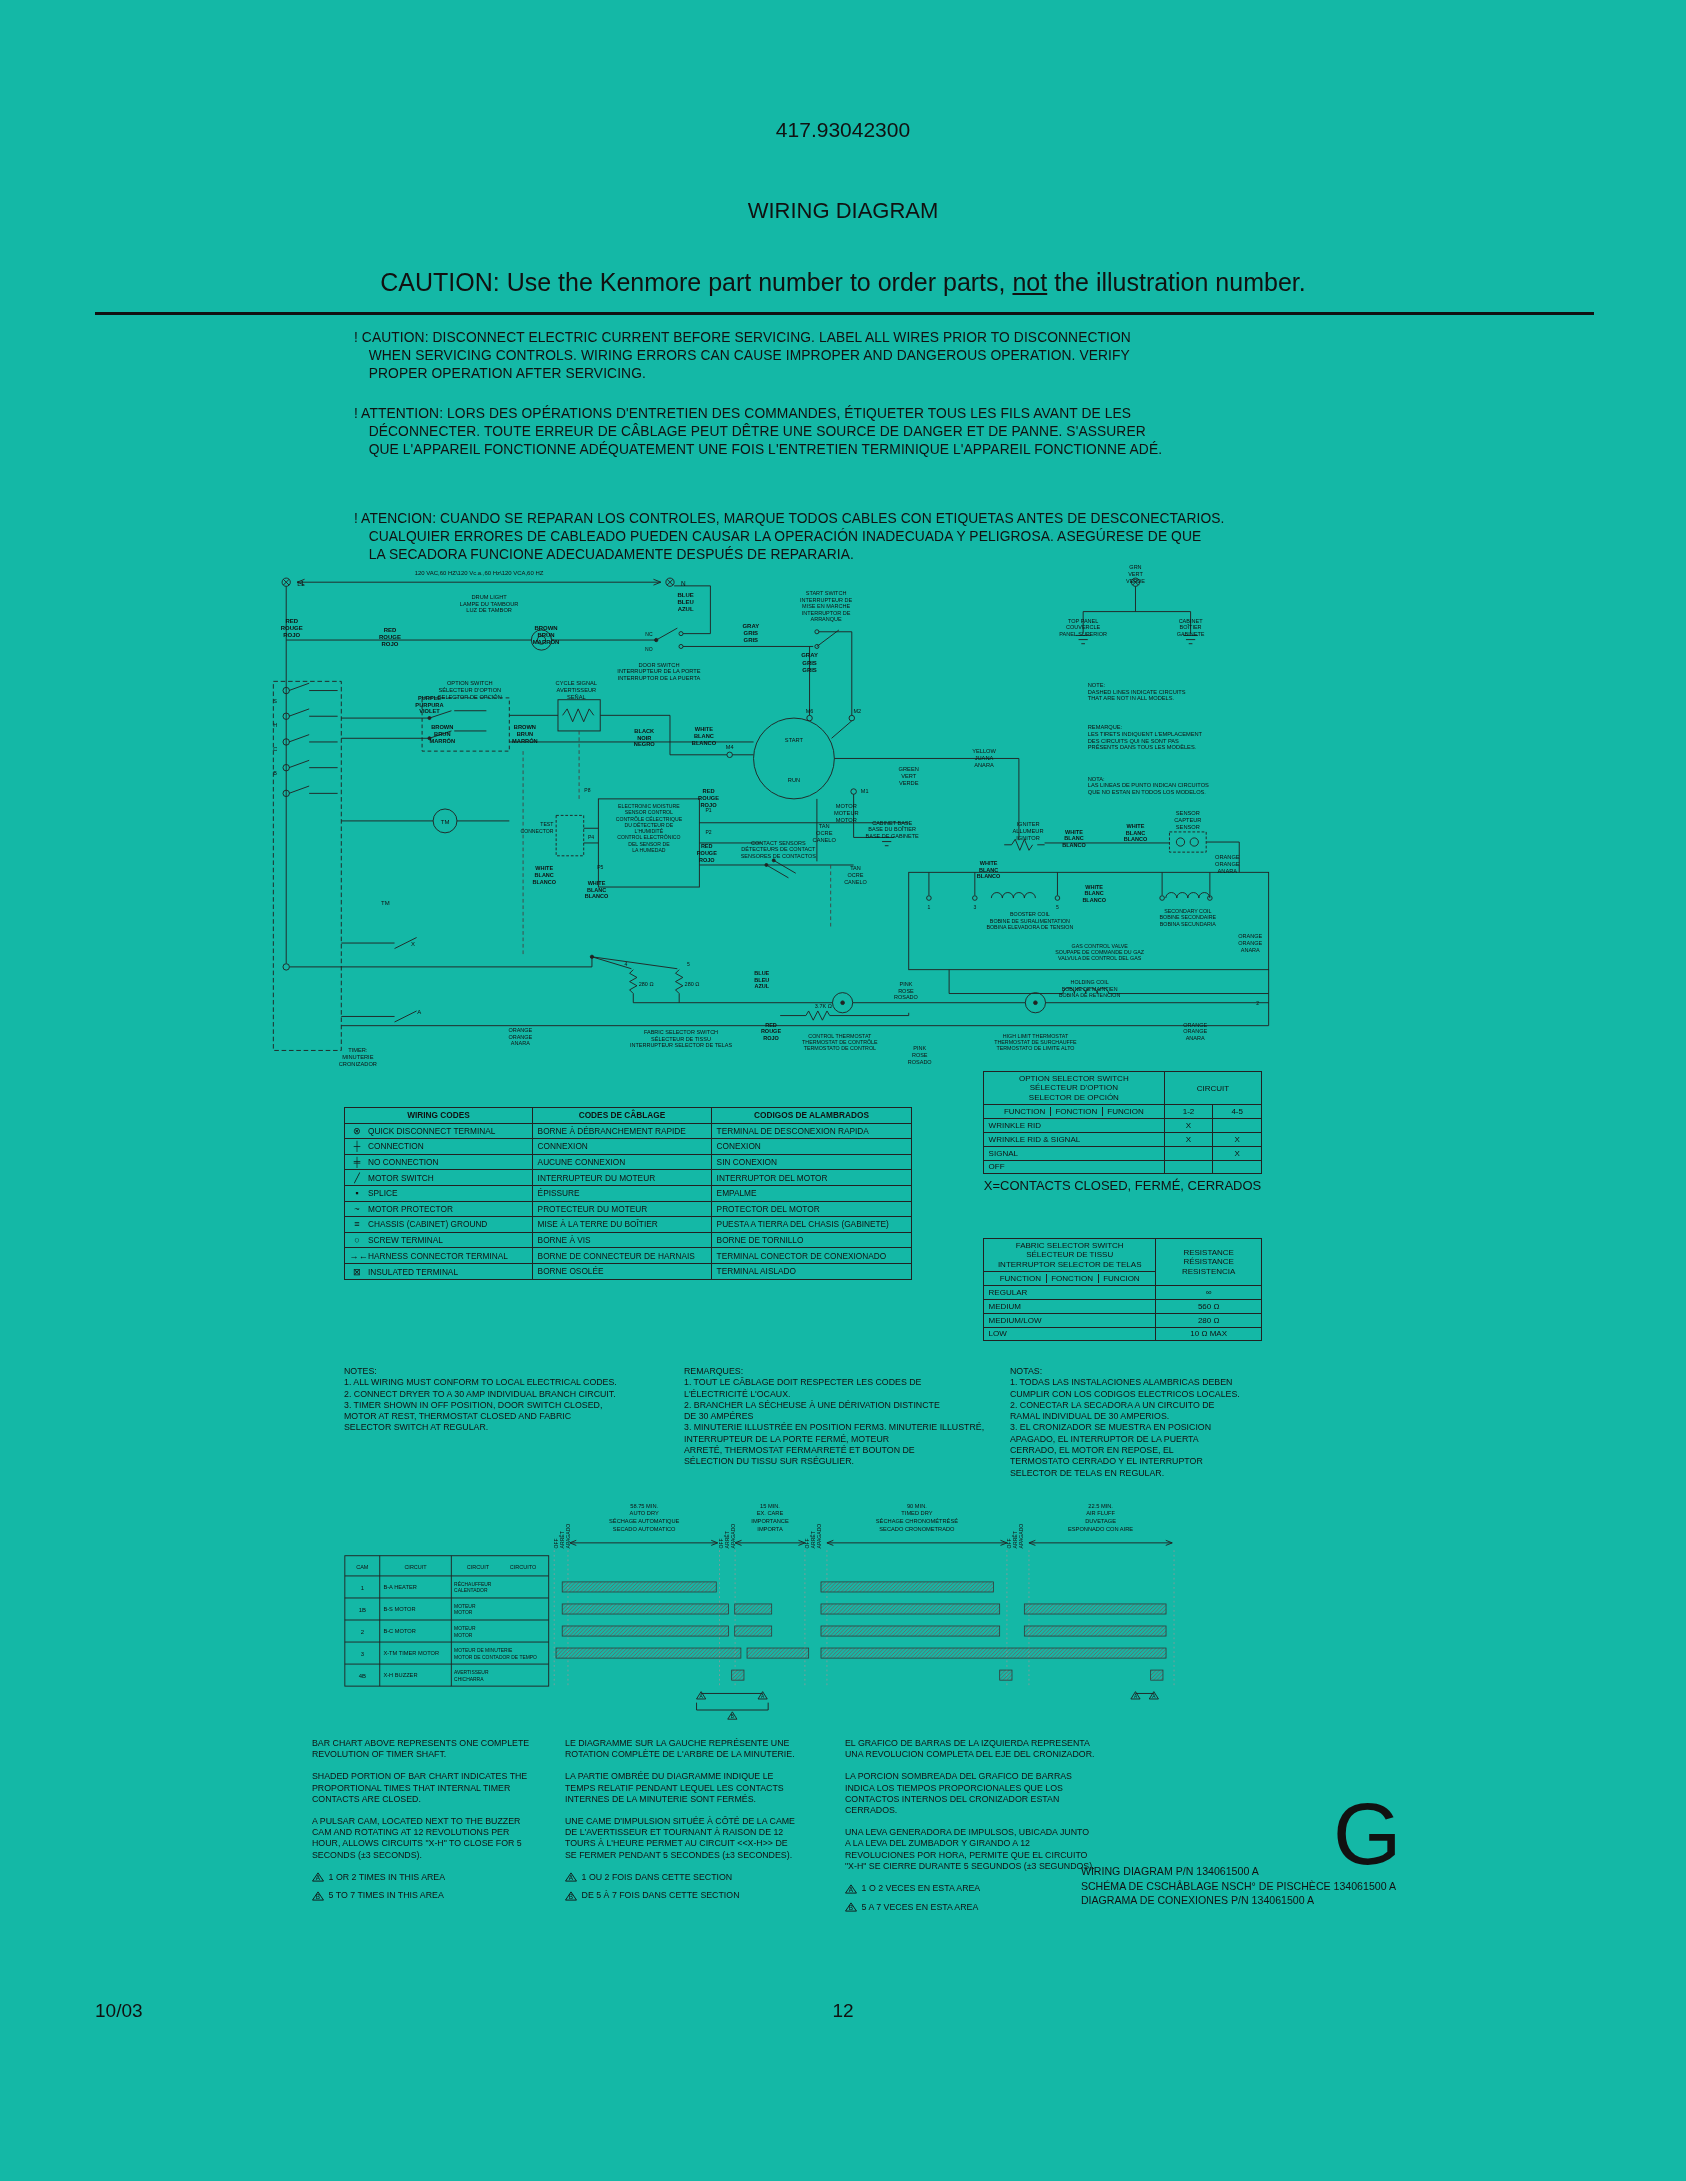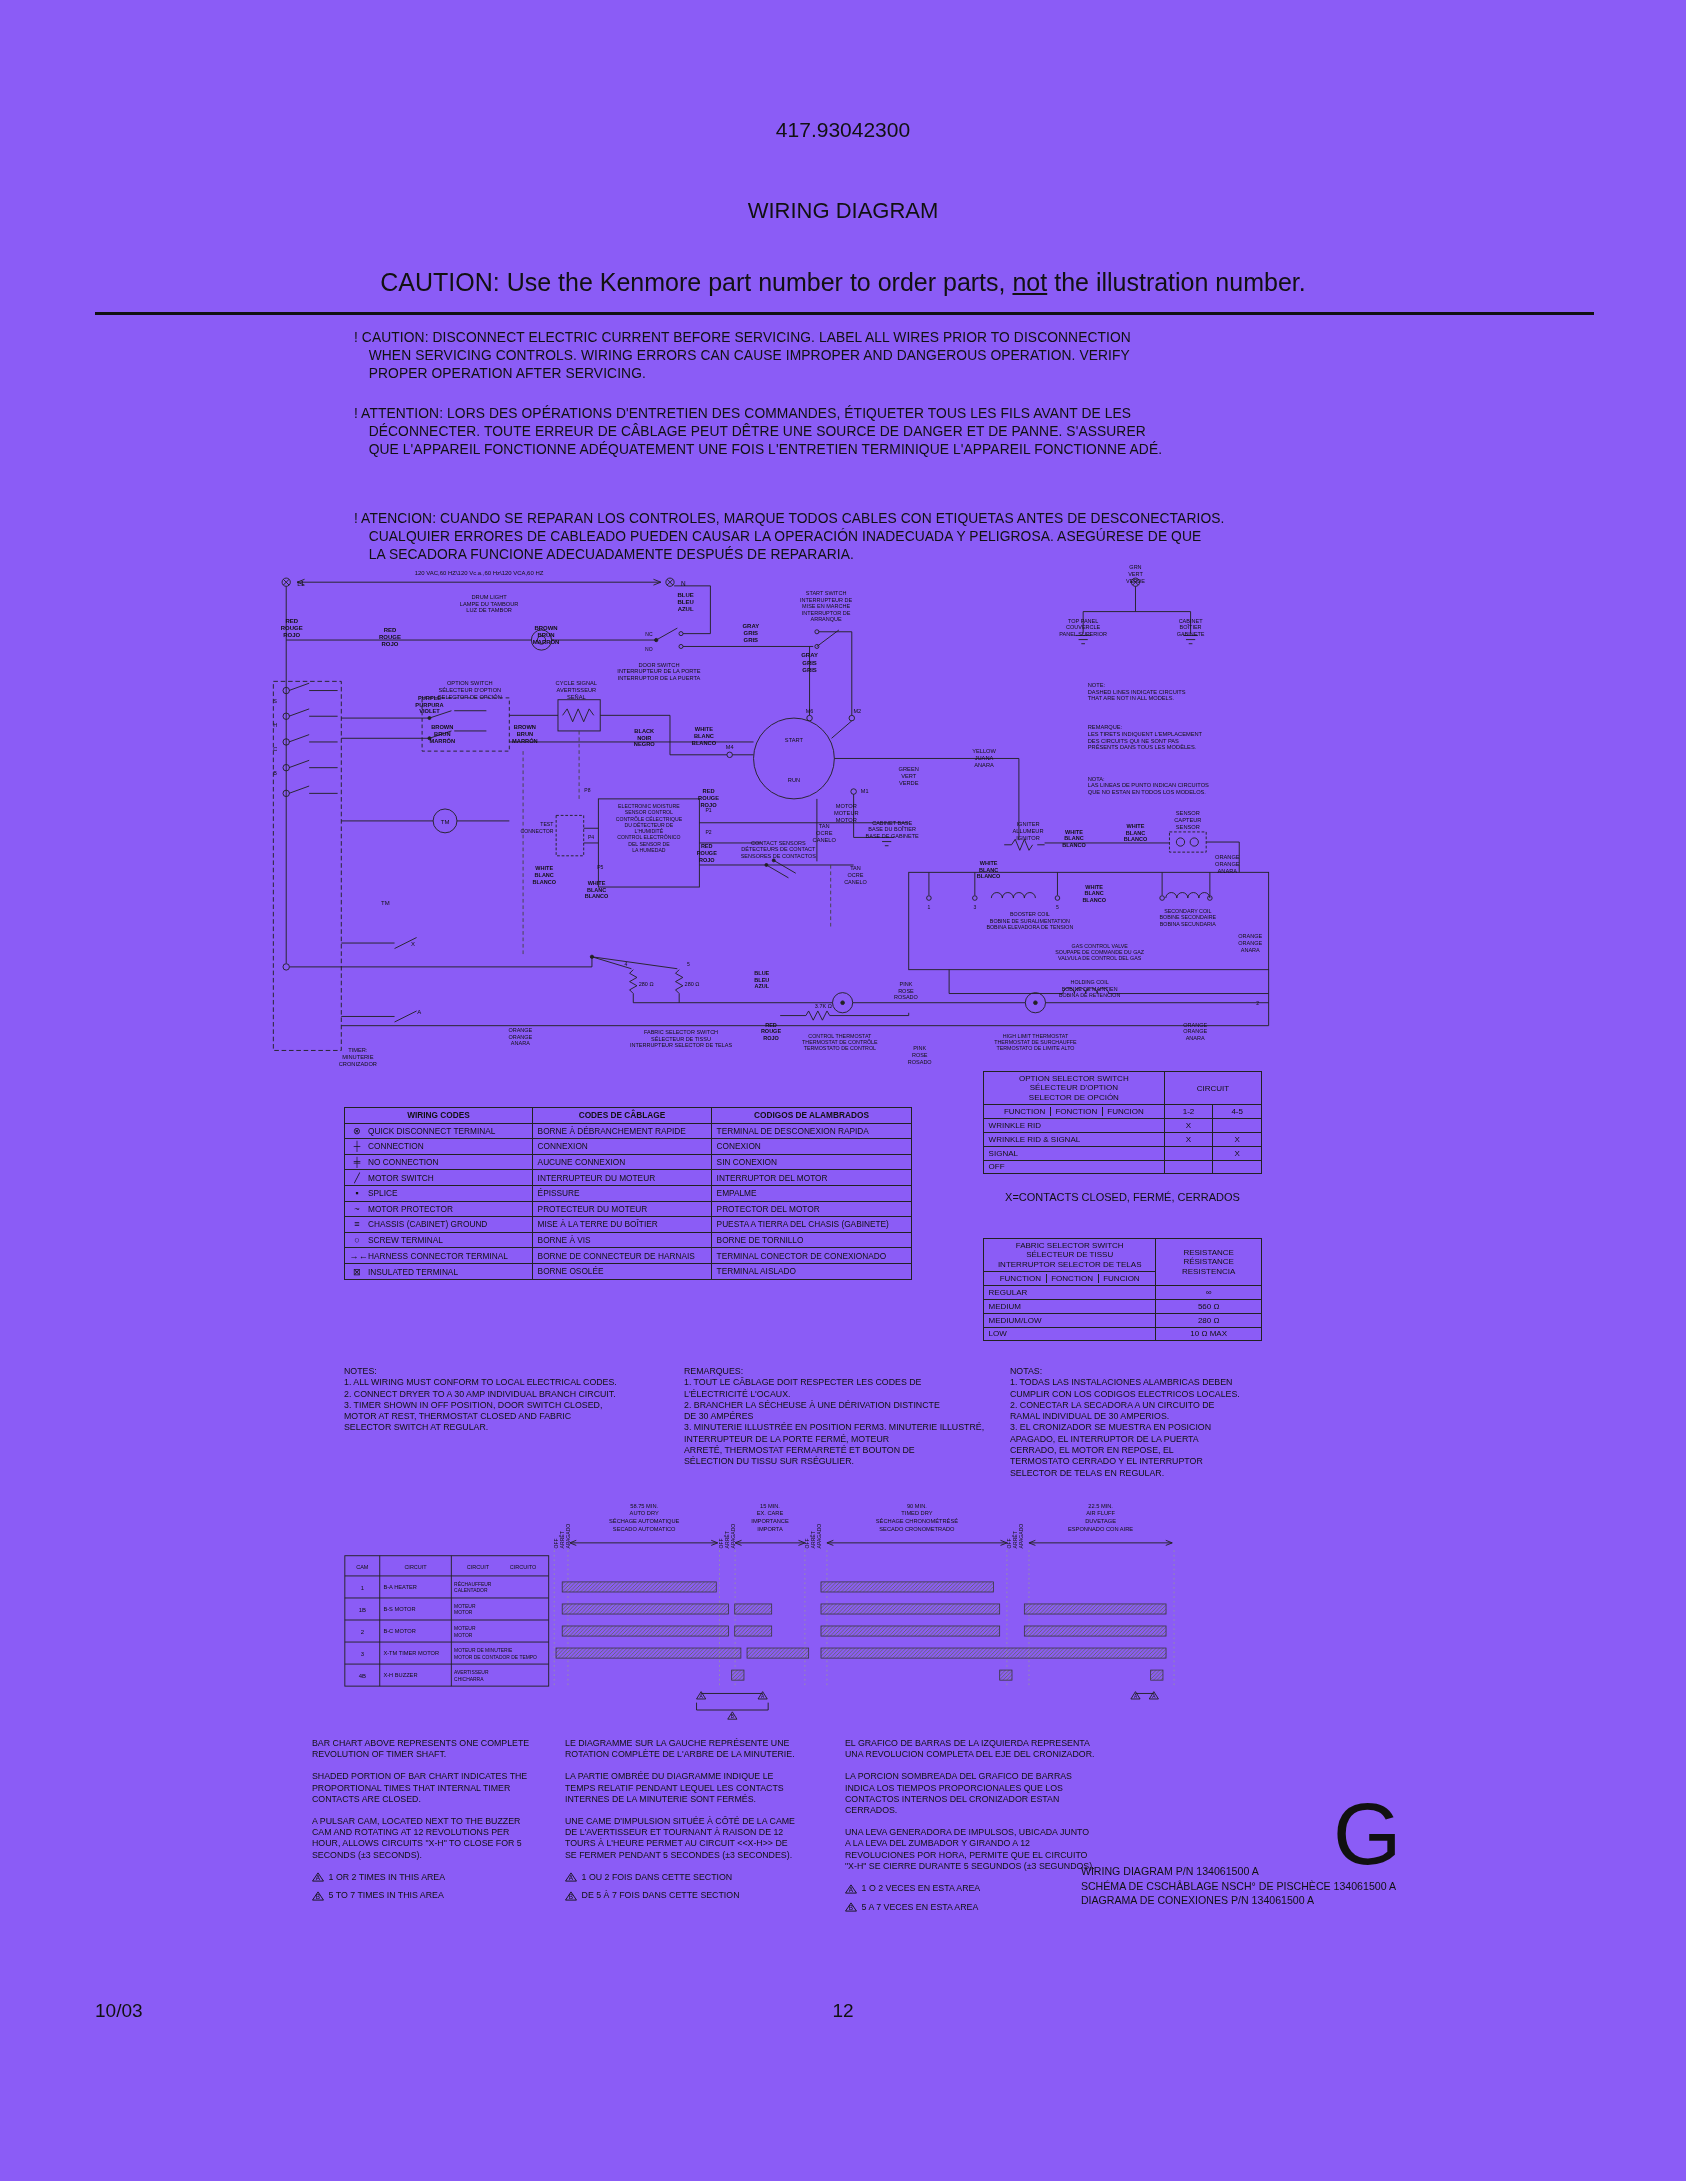--- a/index.html
+++ b/index.html
@@ -1,38 +1,38 @@
 <!DOCTYPE html>
 <html style="font-size:14.7px"><head>
 <meta charset="utf-8">
 <style>
   *{margin:0;padding:0;box-sizing:border-box}
   html,body{background:#9a9a9a}
-  .page{position:relative;width:1686px;height:2182px;background:#8b5cf6;margin:0 auto;
+  .page{position:relative;width:1686px;height:2182px;background:#14b8a6;margin:0 auto;
         font-family:"Liberation Sans",sans-serif;color:#111;overflow:hidden}
   .abs{position:absolute}
   .center{left:0;width:100%;text-align:center}
   .u{text-decoration:underline}
   .rule{background:#111;height:2.8px}
   .caution-block{font-size:13.8px;line-height:18px;width:900px;letter-spacing:0.1px}
   .caution-block div+div{padding-left:14.7px}
   
   .wc-table{border-collapse:collapse;width:568px;font-size:8.3px;table-layout:fixed}
   .wc-table th,.wc-table td{border:0.9px solid #222;padding:1.8px 4.6px;text-align:left;height:15.6px;overflow:hidden;white-space:nowrap}
   .wc-table th{text-align:center;font-weight:bold}
   .wc-col1{width:188px}.wc-col2{width:179px}.wc-col3{width:200px}
   .sym{display:inline-block;width:14.7px;text-align:center;margin-right:3.7px;font-size:9.2px}
   
   .sel-table{border-collapse:collapse;width:100%;font-size:8px;text-align:center;table-layout:fixed}
   .sel-table td{border:0.9px solid #222;padding:1.8px 2.8px;height:13.8px}
   .sel-title div,.sel-res div{line-height:9.6px}
   .sel-func span{display:inline-block;padding:0 4.6px}
   .sel-func span+span{border-left:0.9px solid #222}
   .sel-name{text-align:left;padding-left:4.6px!important;white-space:nowrap;overflow:hidden}
-  .sel-footnote{font-size:11px;margin-top:17px;text-align:center}
+  .sel-footnote{font-size:13px;margin-top:4px;text-align:center}
   .notes-col{font-size:8.8px;line-height:11.3px}
   .bottom-col{font-size:8.8px;line-height:11.2px}
   .bottom-col p{margin:0 0 11px}
   .marker-line{display:flex;align-items:center;gap:4.6px;margin-top:7.3px}
   svg text{font-family:"Liberation Sans",sans-serif}
 </style>
 </head>
 <body>
 
 <div class="page">

